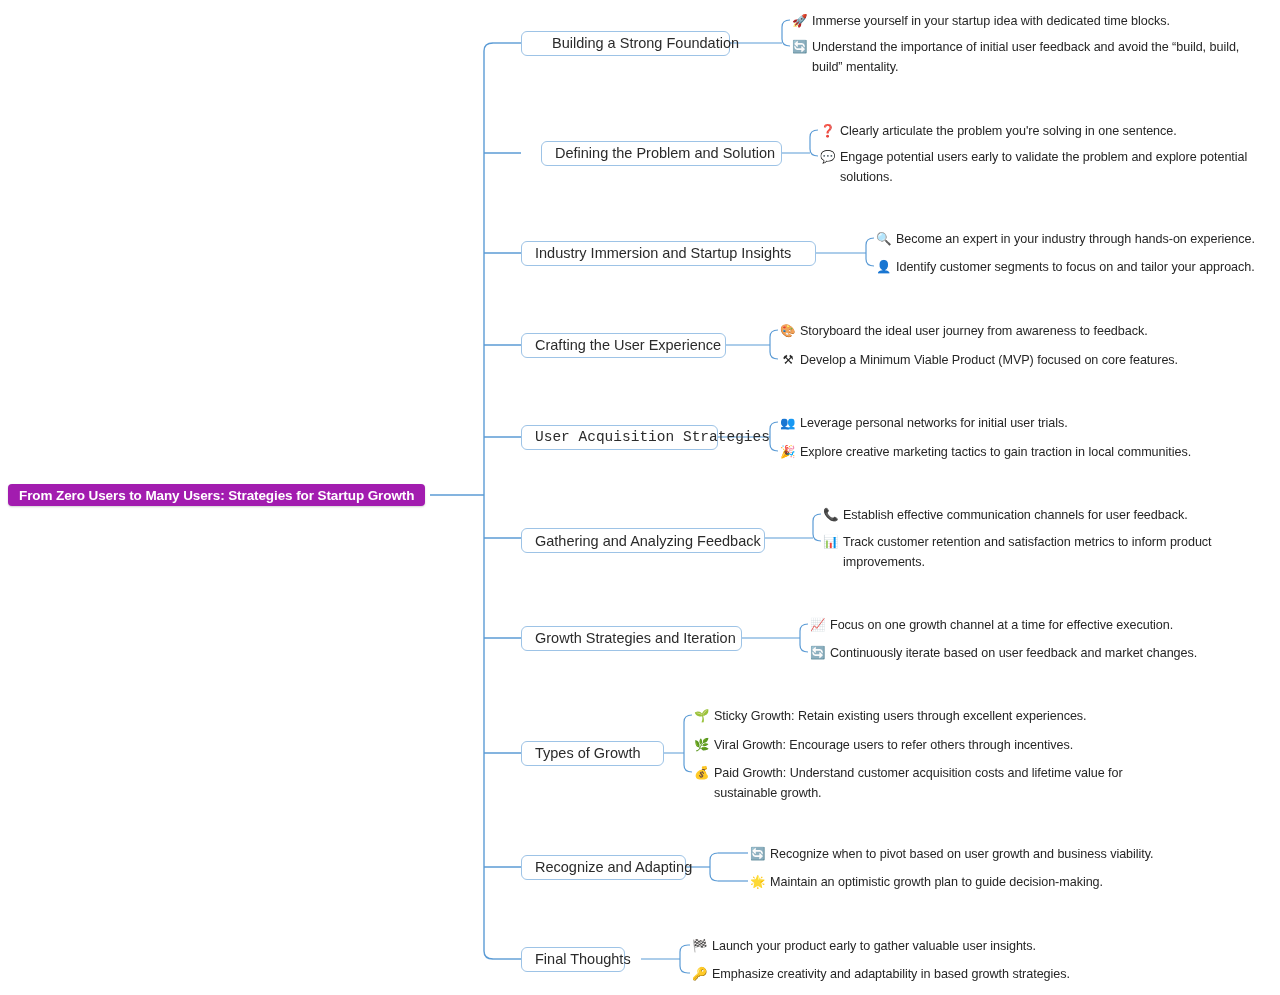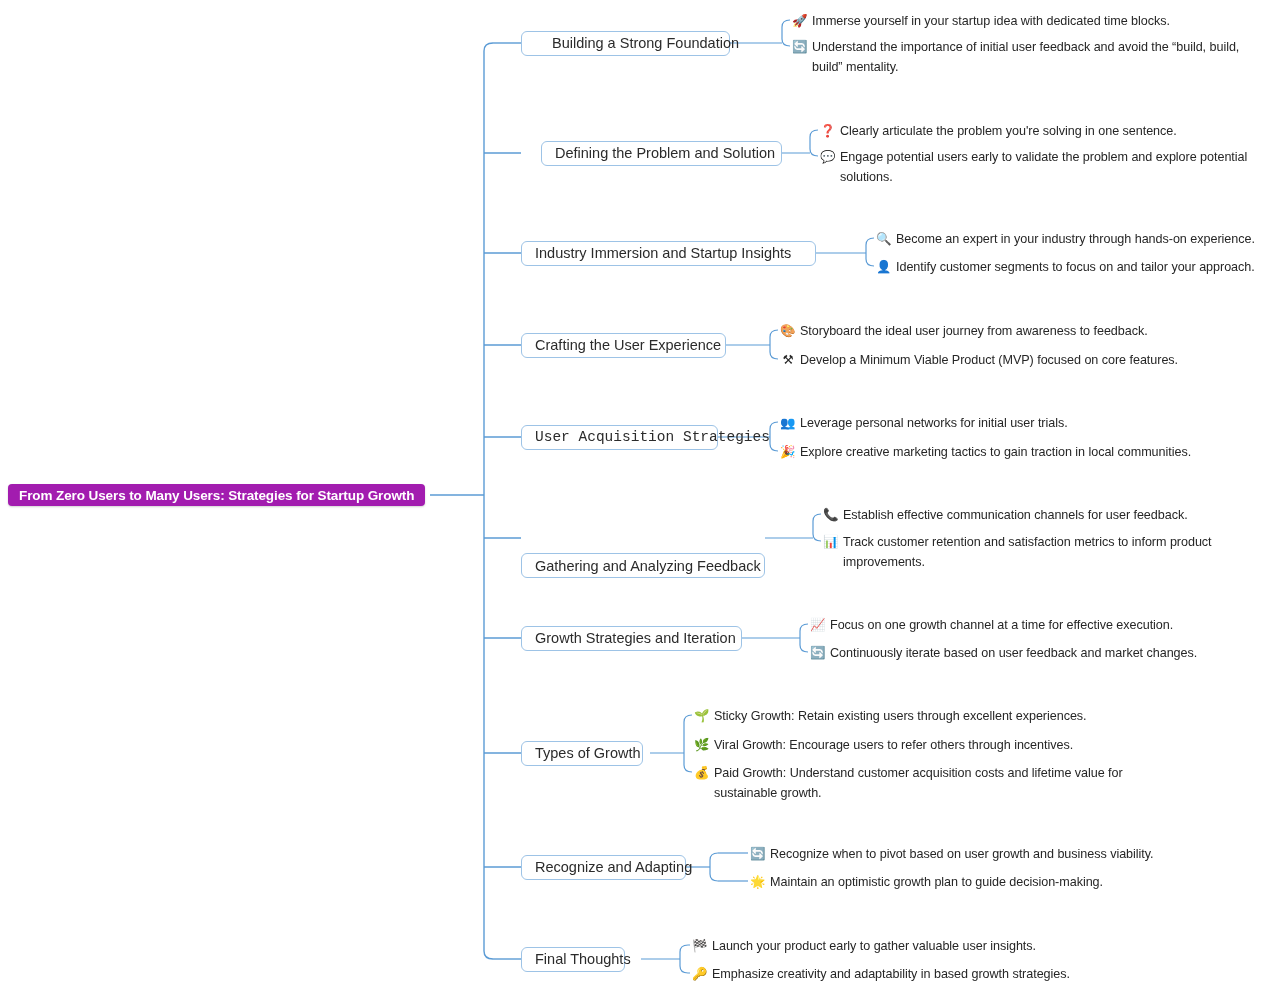--- a/index.html
+++ b/index.html
@@ -209,21 +209,21 @@
         <span>User Acquisition Strategies</span>
       </div>
       <div class="leaf" style="left: 780px; top: 414px; width: 420px;">
         <span class="leaf-icon">👥</span>
         <span class="leaf-text">Leverage personal networks for initial user trials.</span>
       </div>
       <div class="leaf" style="left: 780px; top: 443px; width: 420px;">
         <span class="leaf-icon">🎉</span>
         <span class="leaf-text">Explore creative marketing tactics to gain traction in local communities.</span>
       </div>
-      <div class="branch-node" style="left: 521px; top: 553px; width: 244px;">
+      <div class="branch-node" style="left: 521px; top: 528px; width: 244px;">
         <span>Gathering and Analyzing Feedback</span>
       </div>
       <div class="leaf" style="left: 823px; top: 506px; width: 448px;">
         <span class="leaf-icon">📞</span>
         <span class="leaf-text">Establish effective communication channels for user feedback.</span>
       </div>
       <div class="leaf" style="left: 823px; top: 533px; width: 448px;">
         <span class="leaf-icon">📊</span>
         <span class="leaf-text">Track customer retention and satisfaction metrics to inform product improvements.</span>
       </div>
@@ -231,21 +231,21 @@
         <span>Growth Strategies and Iteration</span>
       </div>
       <div class="leaf" style="left: 810px; top: 616px; width: 400px;">
         <span class="leaf-icon">📈</span>
         <span class="leaf-text">Focus on one growth channel at a time for effective execution.</span>
       </div>
       <div class="leaf" style="left: 810px; top: 644px; width: 400px;">
         <span class="leaf-icon">🔄</span>
         <span class="leaf-text">Continuously iterate based on user feedback and market changes.</span>
       </div>
-      <div class="branch-node" style="left: 521px; top: 740.5px; width: 122px;">
+      <div class="branch-node" style="left: 521px; top: 740.5px; width: 143px;">
         <span>Types of Growth</span>
       </div>
       <div class="leaf" style="left: 694px; top: 707px; width: 470px;">
         <span class="leaf-icon">🌱</span>
         <span class="leaf-text">Sticky Growth: Retain existing users through excellent experiences.</span>
       </div>
       <div class="leaf" style="left: 694px; top: 736px; width: 470px;">
         <span class="leaf-icon">🌿</span>
         <span class="leaf-text">Viral Growth: Encourage users to refer others through incentives.</span>
       </div>

